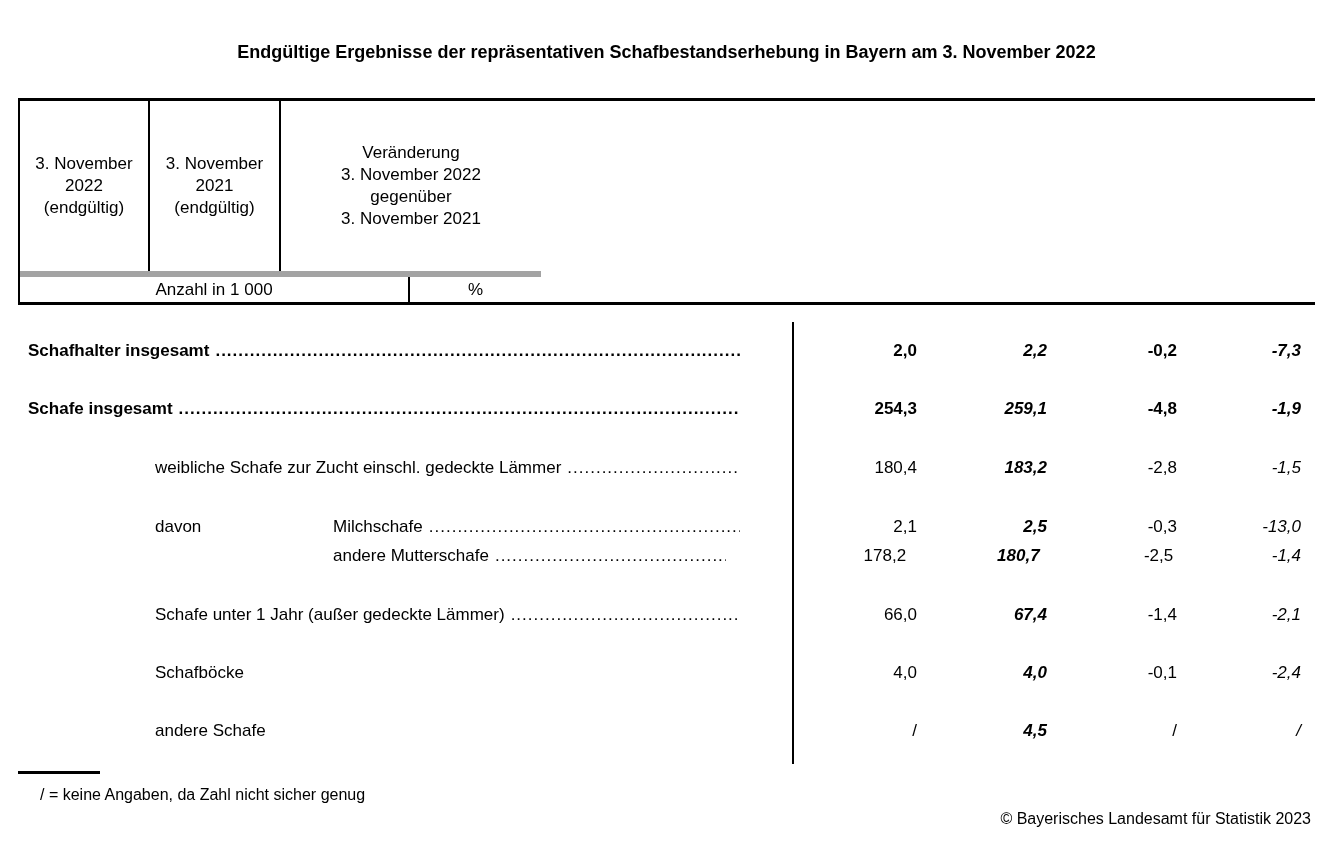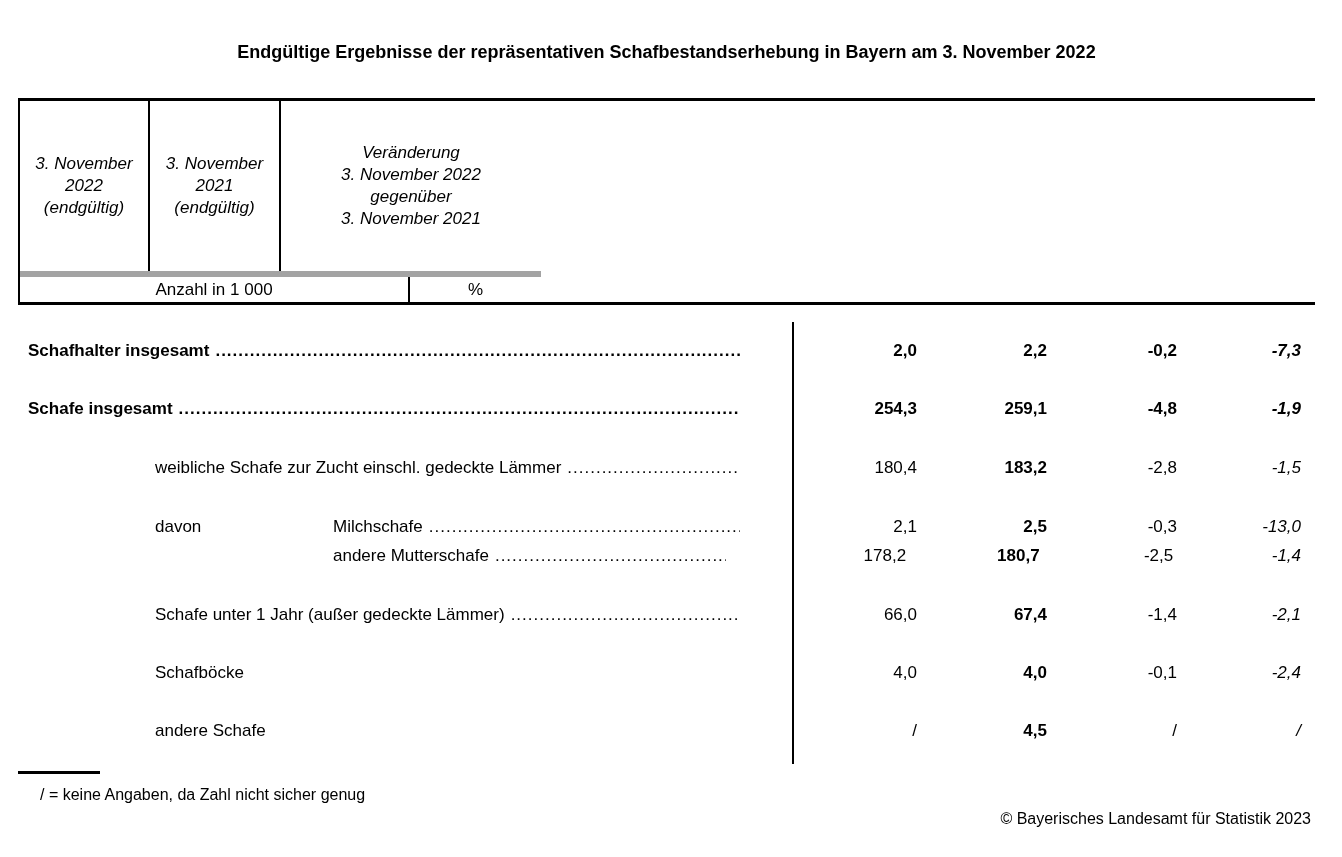--- a/index.html
+++ b/index.html
@@ -13,21 +13,21 @@
   .title {
     position: absolute; top: 42px; left: 18px; width: 1297px;
     text-align: center; font-size: 18px; font-weight: 700; line-height: 21px;
   }
   .table { position: absolute; top: 98px; left: 18px; width: 1297px; }
 
   
   .thead { display: flex; height: 207px; border-top: 3px solid #000; border-bottom: 3px solid #000; }
   .th-merkmal { width: 774px; display: flex; align-items: center; justify-content: center; font-size: 17px; }
   .th-right { width: 523px; border-left: 2px solid #000; display: flex; flex-direction: column; }
-  .th-row1 { height: 170px; display: flex; font-style: italic; }
+  .th-row1 { height: 170px; display: flex; }
   .th-cell { display: flex; flex-direction: column; align-items: center; justify-content: center;
              text-align: center; font-size: 17px; line-height: 22px; }
   .th-2022 { width: 128px; }
   .th-2021 { width: 131px; border-left: 2px solid #000; }
   .th-change { width: 262px; border-left: 2px solid #000; }
   .th-row2 { height: 31px; border-top: 6px solid #a3a3a3; display: flex; font-size: 17px; }
   .th-anzahl { width: 388px; display: flex; align-items: center; justify-content: center; }
   .th-pct { width: 133px; border-left: 2px solid #000; display: flex; align-items: center; justify-content: center; }
 
   
@@ -43,21 +43,21 @@
   .c { display: flex; align-items: center; }
   .c.label { width: 774px; padding-right: 52px; align-items: baseline; overflow: hidden; }
   .c.label.ind0 { padding-left: 10px; }
   .c.label.ind1 { padding-left: 137px; }
   .c.label.ind2 { padding-left: 315px; }
   .c.label.has-prefix { padding-left: 137px; }
   .prefix { flex: 0 0 178px; }
   .lbl { white-space: nowrap; }
   .leader { flex: 1 1 auto; overflow: hidden; white-space: nowrap; margin-left: 6px; letter-spacing: 1px; }
   .v2022 { width: 130px; justify-content: flex-end; padding-right: 5px; }
-  .v2021 { width: 131px; justify-content: flex-end; padding-right: 6px; font-weight: 700; }
+  .v2021 { width: 131px; justify-content: flex-end; padding-right: 6px; font-weight: 700; font-style: italic; }
   .vchange { width: 129px; justify-content: flex-end; padding-right: 5px; }
   .vpct { width: 133px; justify-content: flex-end; padding-right: 14px; font-style: italic; }
 
   
   .foot-rule { position: absolute; top: 771px; left: 18px; width: 82px; height: 3px; background: #000; }
   .footnote { position: absolute; top: 786px; left: 40px; font-size: 16px; }
   .copyright { position: absolute; top: 810px; left: 18px; width: 1297px; text-align: right;
                padding-right: 4px; font-size: 16px; }
 </style>
 </head>

